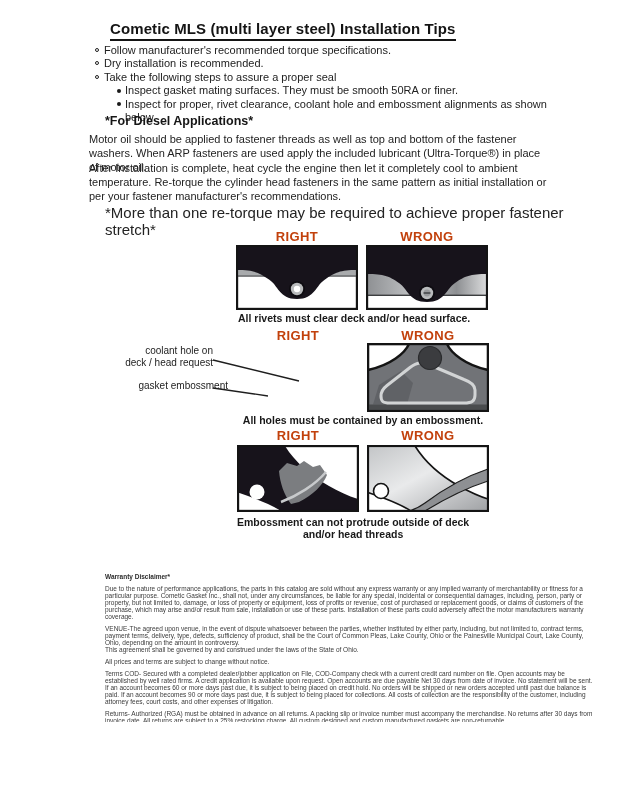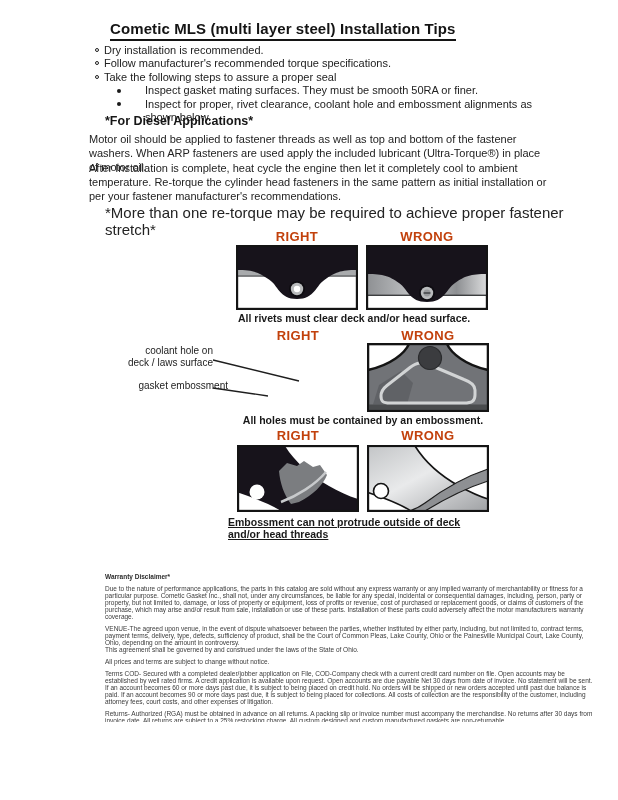--- a/index.html
+++ b/index.html
@@ -14,41 +14,41 @@
 
   
   .title {
     top: 20px; left: 110px;
     font-size: 15px; font-weight: bold; color: #141414;
     border-bottom: 2px solid #141414; padding-bottom: 2px;
     letter-spacing: .1px;
   }
   .bullets { top: 44px; left: 95px; width: 470px; font-size: 11px; color: #222; }
   .b-row { display: flex; align-items: flex-start; line-height: 13.4px; }
-  .b-row.sub { padding-left: 22px; gap: 20px; }
+  .b-row.sub { padding-left: 22px; }
   .o-marker {
     flex: 0 0 auto; width: 4px; height: 4px; border: 1.2px solid #222;
     border-radius: 50%; margin: 4px 5px 0 0;
   }
   .f-marker {
     flex: 0 0 auto; width: 4px; height: 4px; background: #1a1a1a;
     border-radius: 50%; margin: 4.5px 4px 0 0;
   }
   .diesel-heading { top: 114px; left: 105px; font-size: 12.5px; font-weight: bold; color: #161616; }
   .para { left: 89px; width: 458px; font-size: 11px; line-height: 14px; color: #232323; }
   .p1 { top: 132px; }
   .p2 { top: 161px; }
   .note { top: 204px; left: 105px; font-size: 15px; color: #232323; }
 
   
   .fig-label {
     font-size: 13px; font-weight: bold; color: #c2410c;
     width: 122px; text-align: center; letter-spacing: .4px;
   }
-  .cap { font-size: 10.5px; font-weight: bold; color: #191919; line-height: 12px; }
+  .cap { font-size: 10.5px; font-weight: bold; color: #191919; line-height: 12px; text-align: center; }
   .callout {
     font-size: 10px; color: #1d1d1d; text-align: right;
     width: 118px; line-height: 11.5px;
   }
   svg { display: block; }
 
   
   .legal { top: 573px; left: 105px; width: 488px; font-size: 6.5px; line-height: 7px; color: #3a3a3a; }
   .legal .lh { font-weight: bold; color: #2c2c2c; margin-bottom: 5px; }
   .legal p { margin-bottom: 5px; }
@@ -59,25 +59,25 @@
 </head>
 <body>
 
 <div id="page">
 
   <div class="abs title">Cometic MLS (multi layer steel) Installation Tips</div>
 
   <div class="abs bullets">
     <div class="b-row">
       <span class="o-marker"></span>
-      <span>Dry installation is recommended.</span>
+      <span>Follow manufacturer's recommended torque specifications.</span>
     </div>
     <div class="b-row">
       <span class="o-marker"></span>
-      <span>Follow manufacturer's recommended torque specifications.</span>
+      <span>Dry installation is recommended.</span>
     </div>
     <div class="b-row">
       <span class="o-marker"></span>
       <span>Take the following steps to assure a proper seal</span>
     </div>
     <div class="b-row sub">
       <span class="f-marker"></span>
       <span>Inspect gasket mating surfaces.  They must be smooth 50RA or finer.</span>
     </div>
     <div class="b-row sub">
@@ -125,21 +125,21 @@
     <rect x="1" y="1" width="120" height="63" fill="none" stroke="#141414" stroke-width="2.2"></rect>
   </svg>
 
   <div class="abs cap" style="top:312px; left:238px;">All rivets must clear deck and/or head surface.</div>
 
   <div class="abs fig-label" style="top:328px; left:237px;">RIGHT</div>
   <div class="abs fig-label" style="top:328px; left:367px;">WRONG</div>
 
   <div class="abs callout" style="top:345px; left:95px;">
     <div>coolant hole on</div>
-    <div>deck / laws surface</div>
+    <div>deck / head request</div>
   </div>
   <div class="abs callout" style="top:380px; left:110px;">gasket embossment</div>
 
   <svg class="abs" style="top:350px; left:210px;" width="95" height="52" viewBox="0 0 95 52">
     <line x1="3" y1="10" x2="89" y2="31" stroke="#1e1e1e" stroke-width="1.3"></line>
     <line x1="3" y1="38" x2="58" y2="46" stroke="#1e1e1e" stroke-width="1.3"></line>
   </svg>
 
   <svg class="abs" style="top:343px; left:237px; z-index:-1;" width="122" height="69" viewBox="0 0 122 69">
     <rect x="1" y="1" width="120" height="67" fill="#717377" stroke="#141414" stroke-width="2.2"></rect>
@@ -185,21 +185,21 @@
         <stop offset="1" stop-color="#9fa1a4"></stop>
       </linearGradient>
     </defs>
     <rect x="1" y="1" width="120" height="65" fill="#ffffff" stroke="#141414" stroke-width="2.2"></rect>
     <path d="M1,1 L48,1 C58,17 74,31 92,41 C101,46 111,51 121,54 L121,66 L44,66 C34,59.5 19,53.5 1,47.5 Z" fill="url(#bandGrad)" stroke="#141414" stroke-width="1.6"></path>
     <path d="M121,24 C100,31 78,43 58,58 C52,62.5 47,64.5 42,66 L58,66 C76,55 96,44 121,36 Z" fill="#8e9093" stroke="#1c1c1c" stroke-width="1.2"></path>
     <circle cx="14" cy="46" r="7.5" fill="#ffffff" stroke="#141414" stroke-width="1.6"></circle>
     <rect x="1" y="1" width="120" height="65" fill="none" stroke="#141414" stroke-width="2.2"></rect>
   </svg>
 
-  <div class="abs cap" style="top:516px; left:228px;text-decoration:underline;">
+  <div class="abs cap" style="top:516px; left:237px;">
     <div>Embossment can not protrude outside of deck</div>
     <div>and/or head threads</div>
   </div>
 
   <div class="abs legal">
     <div class="lh">Warranty Disclaimer*</div>
     <p>Due to the nature of performance applications, the parts in this catalog are sold without any express warranty or any implied warranty of merchantability or fitness for a particular purpose.  Cometic Gasket Inc., shall not, under any circumstances, be liable for any special, incidental or consequential damages, including, person, party or property, but not limited to, damage, or loss of property or equipment, loss of profits or revenue, cost of purchased or replacement goods, or claims of customers of the purchase, which may arise and/or result from sale, installation or use of these parts.  Installation of these parts could adversely affect the motor manufacturers warranty coverage.</p>
     <p class="tight">VENUE-The agreed upon venue, in the event of dispute whatsoever between the parties, whether instituted by either party, including, but not limited to, contract terms, payment terms, delivery, type, defects, sufficiency of product, shall be the Court of Common Pleas, Lake County, Ohio or the Painesville Municipal Court, Lake County, Ohio, depending on the amount in controversy.</p>
     <p>This agreement shall be governed by and construed under the laws of the State of Ohio.</p>
     <p>All prices and terms are subject to change without notice.</p>

